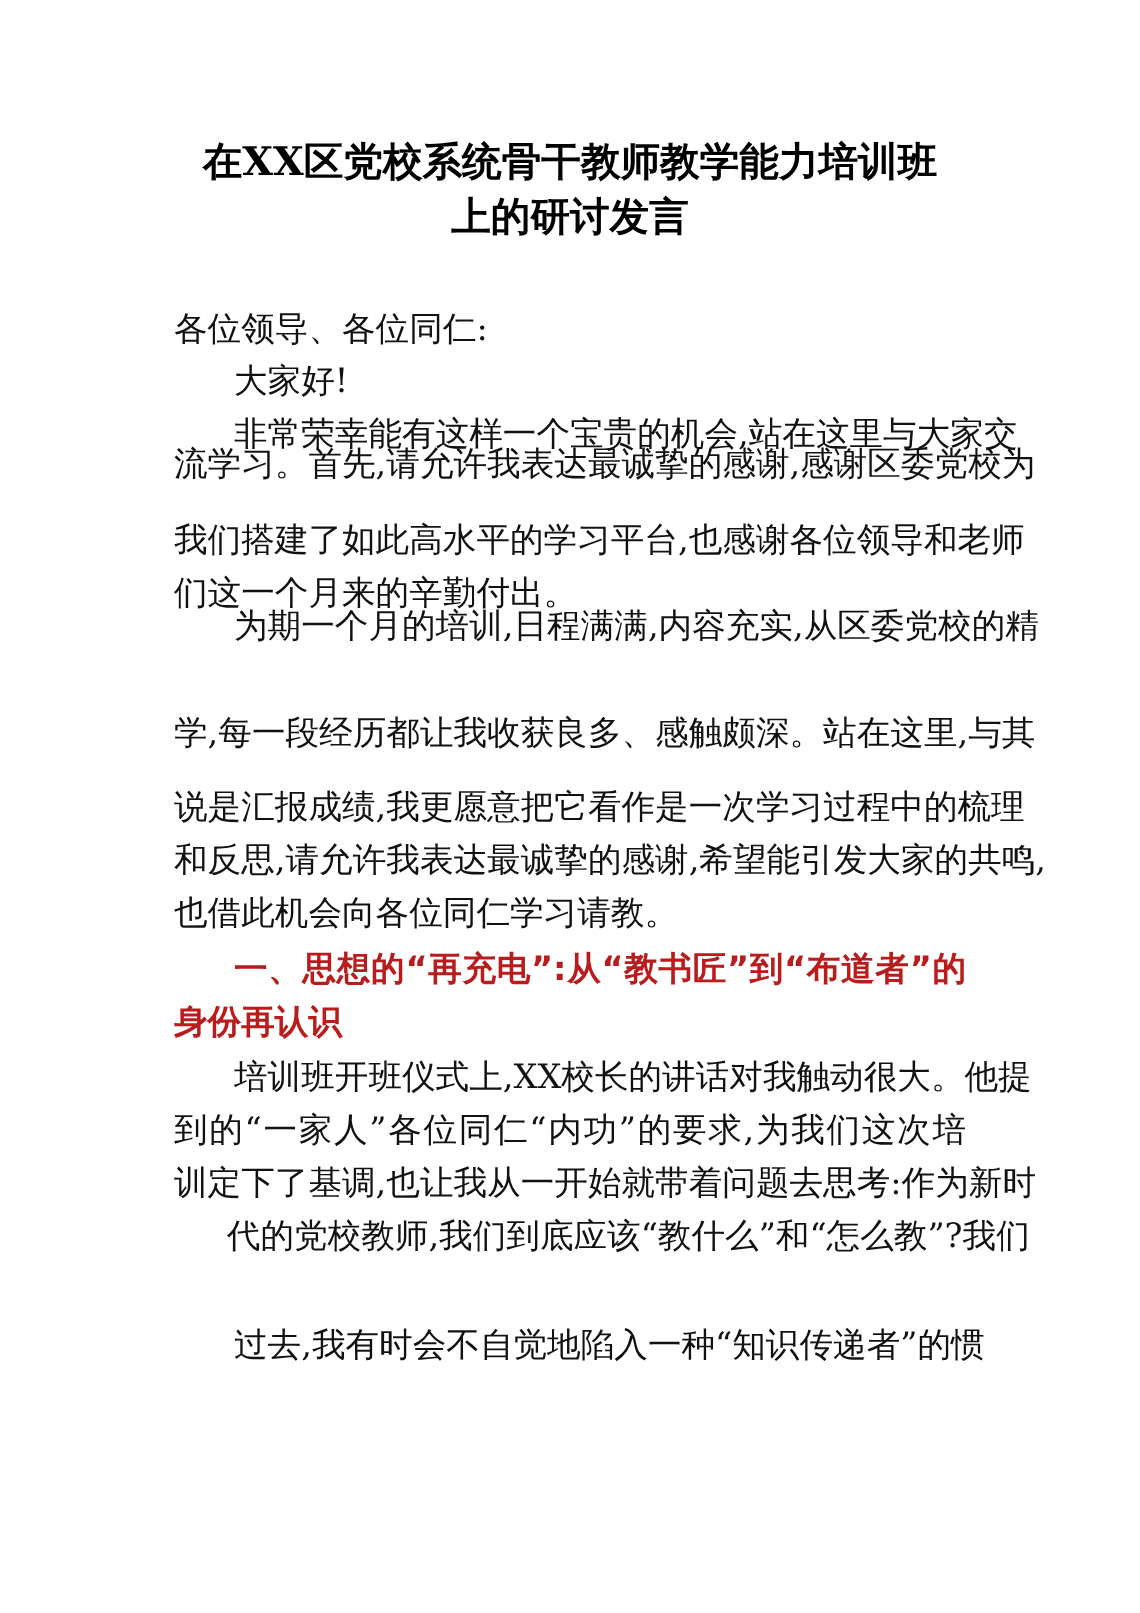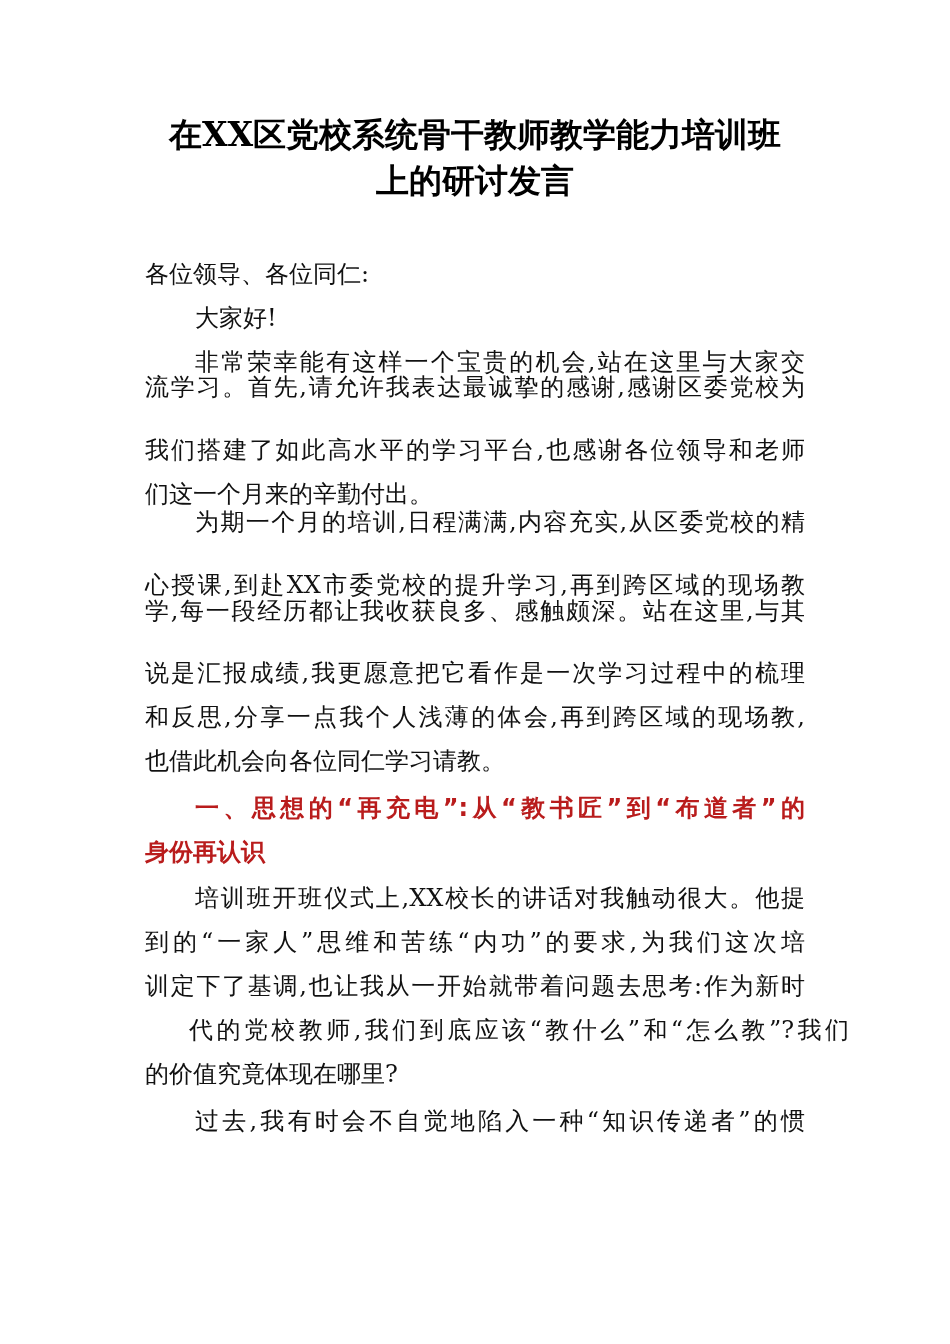--- a/index.html
+++ b/index.html
@@ -8,21 +8,21 @@
     .title {
       position: absolute; left: 130px; width: 690px;
       font-family: "DejaVu Serif", "Liberation Serif", serif;
       font-weight: bold; font-size: 33px; text-align: center;
       line-height: 46px; letter-spacing: 0px;
     }
     .title .tl { display: block; white-space: nowrap; }
     .line {
       position: absolute; left: 145px; width: 660px;
       font-family: "DejaVu Serif", "Liberation Serif", serif;
-      font-size: 24px; line-height: 30px; white-space: nowrap;
+      font-size: 28px; line-height: 30px; white-space: nowrap;
       text-align: justify; text-align-last: justify;
       color: #111;
     }
     .line.indent { left: 195px; width: 610px; }
     .line.last { text-align-last: left; }
     .line.heading {
       font-family: "DejaVu Sans", "Liberation Sans", sans-serif;
       font-weight: bold; color: #b91c1c;
     }
   </style>
@@ -38,30 +38,28 @@
 
   <div class="line last" style="top:259px;">各位领导、各位同仁:</div>
   <div class="line indent last" style="top:303px;">大家好!</div>
 
   <div class="line indent" style="top:347px;">非常荣幸能有这样一个宝贵的机会,站在这里与大家交</div>
   <div class="line" style="top:372px;">流学习。首先,请允许我表达最诚挚的感谢,感谢区委党校为</div>
   <div class="line" style="top:435px;">我们搭建了如此高水平的学习平台,也感谢各位领导和老师</div>
   <div class="line last" style="top:479px;">们这一个月来的辛勤付出。</div>
 
   <div class="line indent" style="top:507px;">为期一个月的培训,日程满满,内容充实,从区委党校的精</div>
-  <div class="line" style="top:570px;">心授课,到赴XX市委党校的提升学习,再到跨区域的现场教</div>
   <div class="line" style="top:596px;">学,每一段经历都让我收获良多、感触颇深。站在这里,与其</div>
   <div class="line" style="top:658px;">说是汇报成绩,我更愿意把它看作是一次学习过程中的梳理</div>
-  <div class="line" style="top:702px;">和反思,分享一点我个人浅薄的体会,再到跨区域的现场教,</div>
+  <div class="line" style="top:702px;">和反思,请允许我表达最诚挚的感谢,希望能引发大家的共鸣,</div>
   <div class="line last" style="top:746px;">也借此机会向各位同仁学习请教。</div>
 
   <div class="line indent heading" style="top:793px;">一、思想的“再充电”:从“教书匠”到“布道者”的</div>
   <div class="line heading last" style="top:837px;">身份再认识</div>
 
   <div class="line indent" style="top:883px;">培训班开班仪式上,XX校长的讲话对我触动很大。他提</div>
-  <div class="line" style="top:927px;">到的“一家人”思维和苦练“内功”的要求,为我们这次培</div>
+  <div class="line" style="top:927px;">到的“一家人”各位同仁“内功”的要求,为我们这次培</div>
   <div class="line" style="top:971px;">训定下了基调,也让我从一开始就带着问题去思考:作为新时</div>
   <div class="line" style="top:1015px;margin-left:44px;">代的党校教师,我们到底应该“教什么”和“怎么教”?我们</div>
-  <div class="line last" style="top:1059px;">的价值究竟体现在哪里?</div>
 
   <div class="line indent" style="top:1106px;">过去,我有时会不自觉地陷入一种“知识传递者”的惯</div>
 
 </div>
 
 </body></html>

